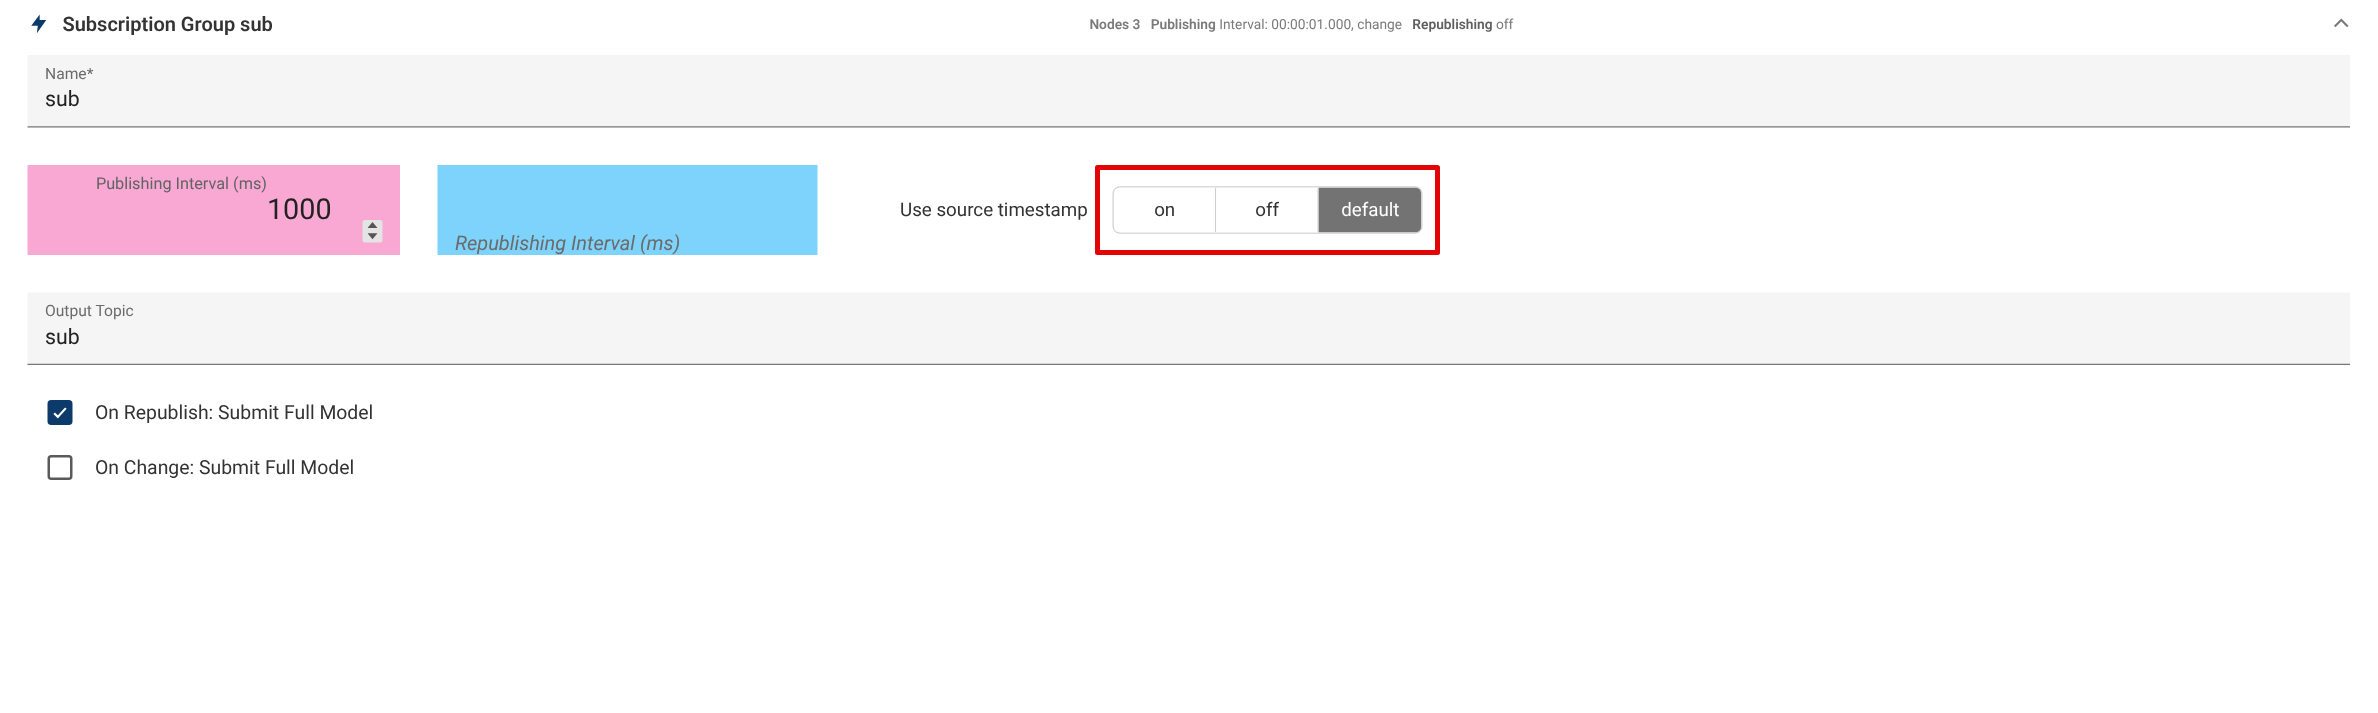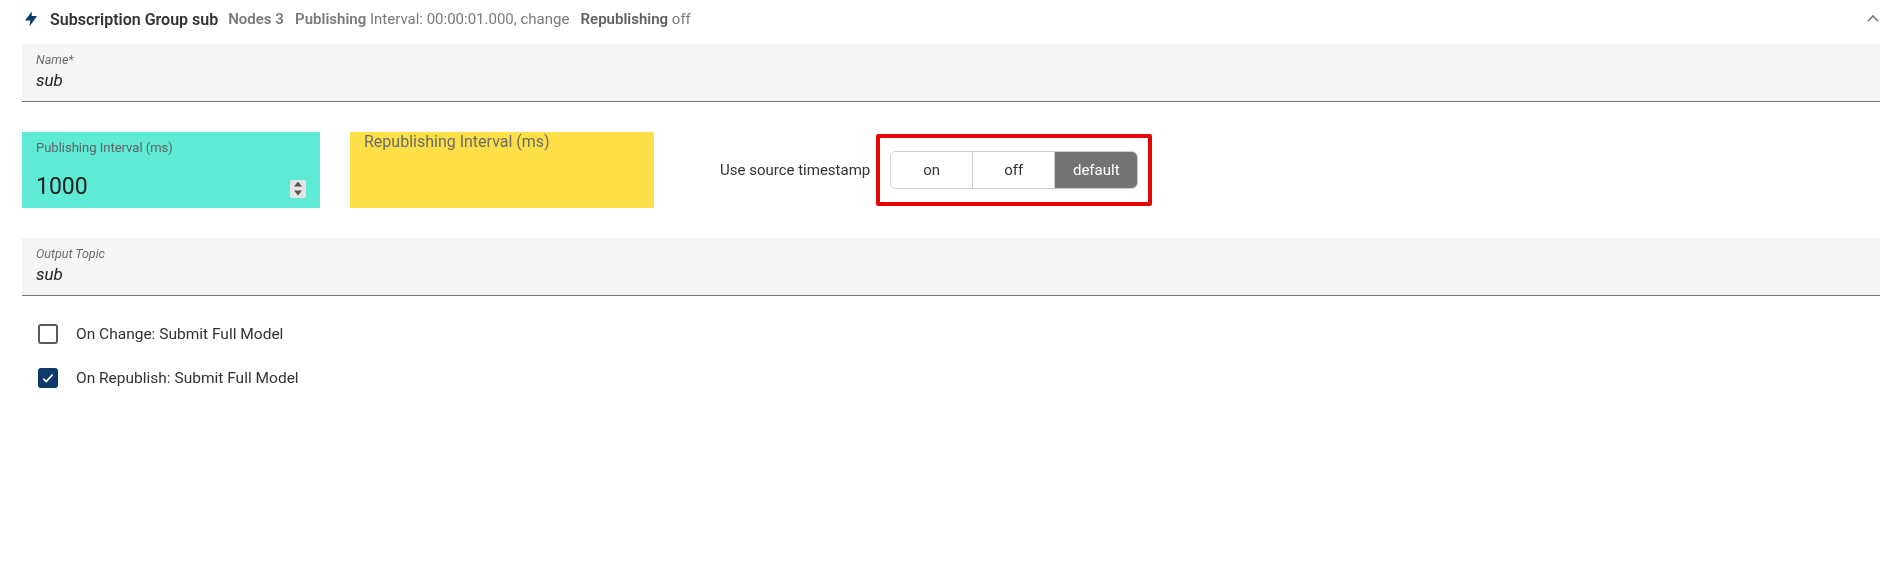--- a/index.html
+++ b/index.html
@@ -24,63 +24,62 @@
     flex: 0 0 auto;
   }
   .header-title {
     font-weight: 600;
     font-size: 16px;
     color: #333;
     flex: 0 0 auto;
   }
   .header-status {
     flex: 1 1 auto;
+    text-align: center;
     color: #7a7a7a;
-    font-size: 15px;
+    font-size: 11px;
   }
   .header-status .bold { color: #7a7a7a; font-weight: 600; }
   .header-status .strong { color: #606060; font-weight: 600; }
   .chevron {
     width: 18px; height: 18px;
     color: #7a7a7a;
     cursor: pointer;
   }
   .form-area { padding-left: 2px; padding-right: 2px; }
 
   .text-field {
     background: #f5f5f5;
     border-bottom: 1px solid #777;
     padding: 8px 14px 8px 14px;
-    font-style: italic;
   }
   .text-field.full { width: 100%; }
   .text-field .label {
     font-size: 12.5px;
     color: #6b6b6b;
     margin-bottom: 2px;
   }
   .text-field .value {
     font-size: 17px;
     color: #222;
     line-height: 1.4;
   }
   .row-interval {
     display: flex;
     align-items: stretch;
     gap: 30px;
     margin-top: 30px;
     flex-wrap: nowrap;
   }
   .numeric-field {
-    background: #5eead4;
+    background: #f9a8d4;
     width: 298px;
     position: relative;
     padding: 8px 14px 8px 14px;
     display: flex;
-    flex-direction: column;
     justify-content: center;
   }
   .numeric-field .label {
     font-size: 13px;
     color: #636363;
     margin-bottom: 4px;
   }
   .numeric-field .value {
     font-size: 23px;
     color: #222;
@@ -98,27 +97,28 @@
     border-radius: 2px;
   }
   .numeric-field .spinner .arrow {
     width: 16px; height: 9px;
     display: flex; align-items: center; justify-content: center;
     cursor: pointer;
   }
   .numeric-field .spinner svg { width: 8px; height: 6px; fill: #555; }
 
   .repub-field {
-    background: #fde047;
+    background: #7dd3fc;
     width: 304px;
     display: flex;
-    align-items: flex-start;
+    align-items: flex-end;
     padding: 0 40px 0 14px;
     position: relative;
     color: #6b6b6b;
+    font-style: italic;
   }
 
   .timestamp-group {
     display: flex;
     align-items: center;
     margin-left: 36px;
   }
   .timestamp-label {
     font-size: 15px;
     color: #333;
@@ -261,27 +261,27 @@
       </div>
 
     </div>
 
     <div class="text-field full output-field">
       <div class="label">Output Topic</div>
       <div class="value">sub</div>
     </div>
 
     <div class="checkbox-row">
-      <span class="checkbox"></span>
-      <span class="checkbox-label">On Change: Submit Full Model</span>
-    </div>
-
-    <div class="checkbox-row">
       <span class="checkbox checked">
         <svg viewBox="0 0 24 24">
             <polyline points="4 13 9 18 20 6"></polyline>
           </svg>
       </span>
       <span class="checkbox-label">On Republish: Submit Full Model</span>
     </div>
 
+    <div class="checkbox-row">
+      <span class="checkbox"></span>
+      <span class="checkbox-label">On Change: Submit Full Model</span>
+    </div>
+
   </div>
 </div>
 
 </body></html>

